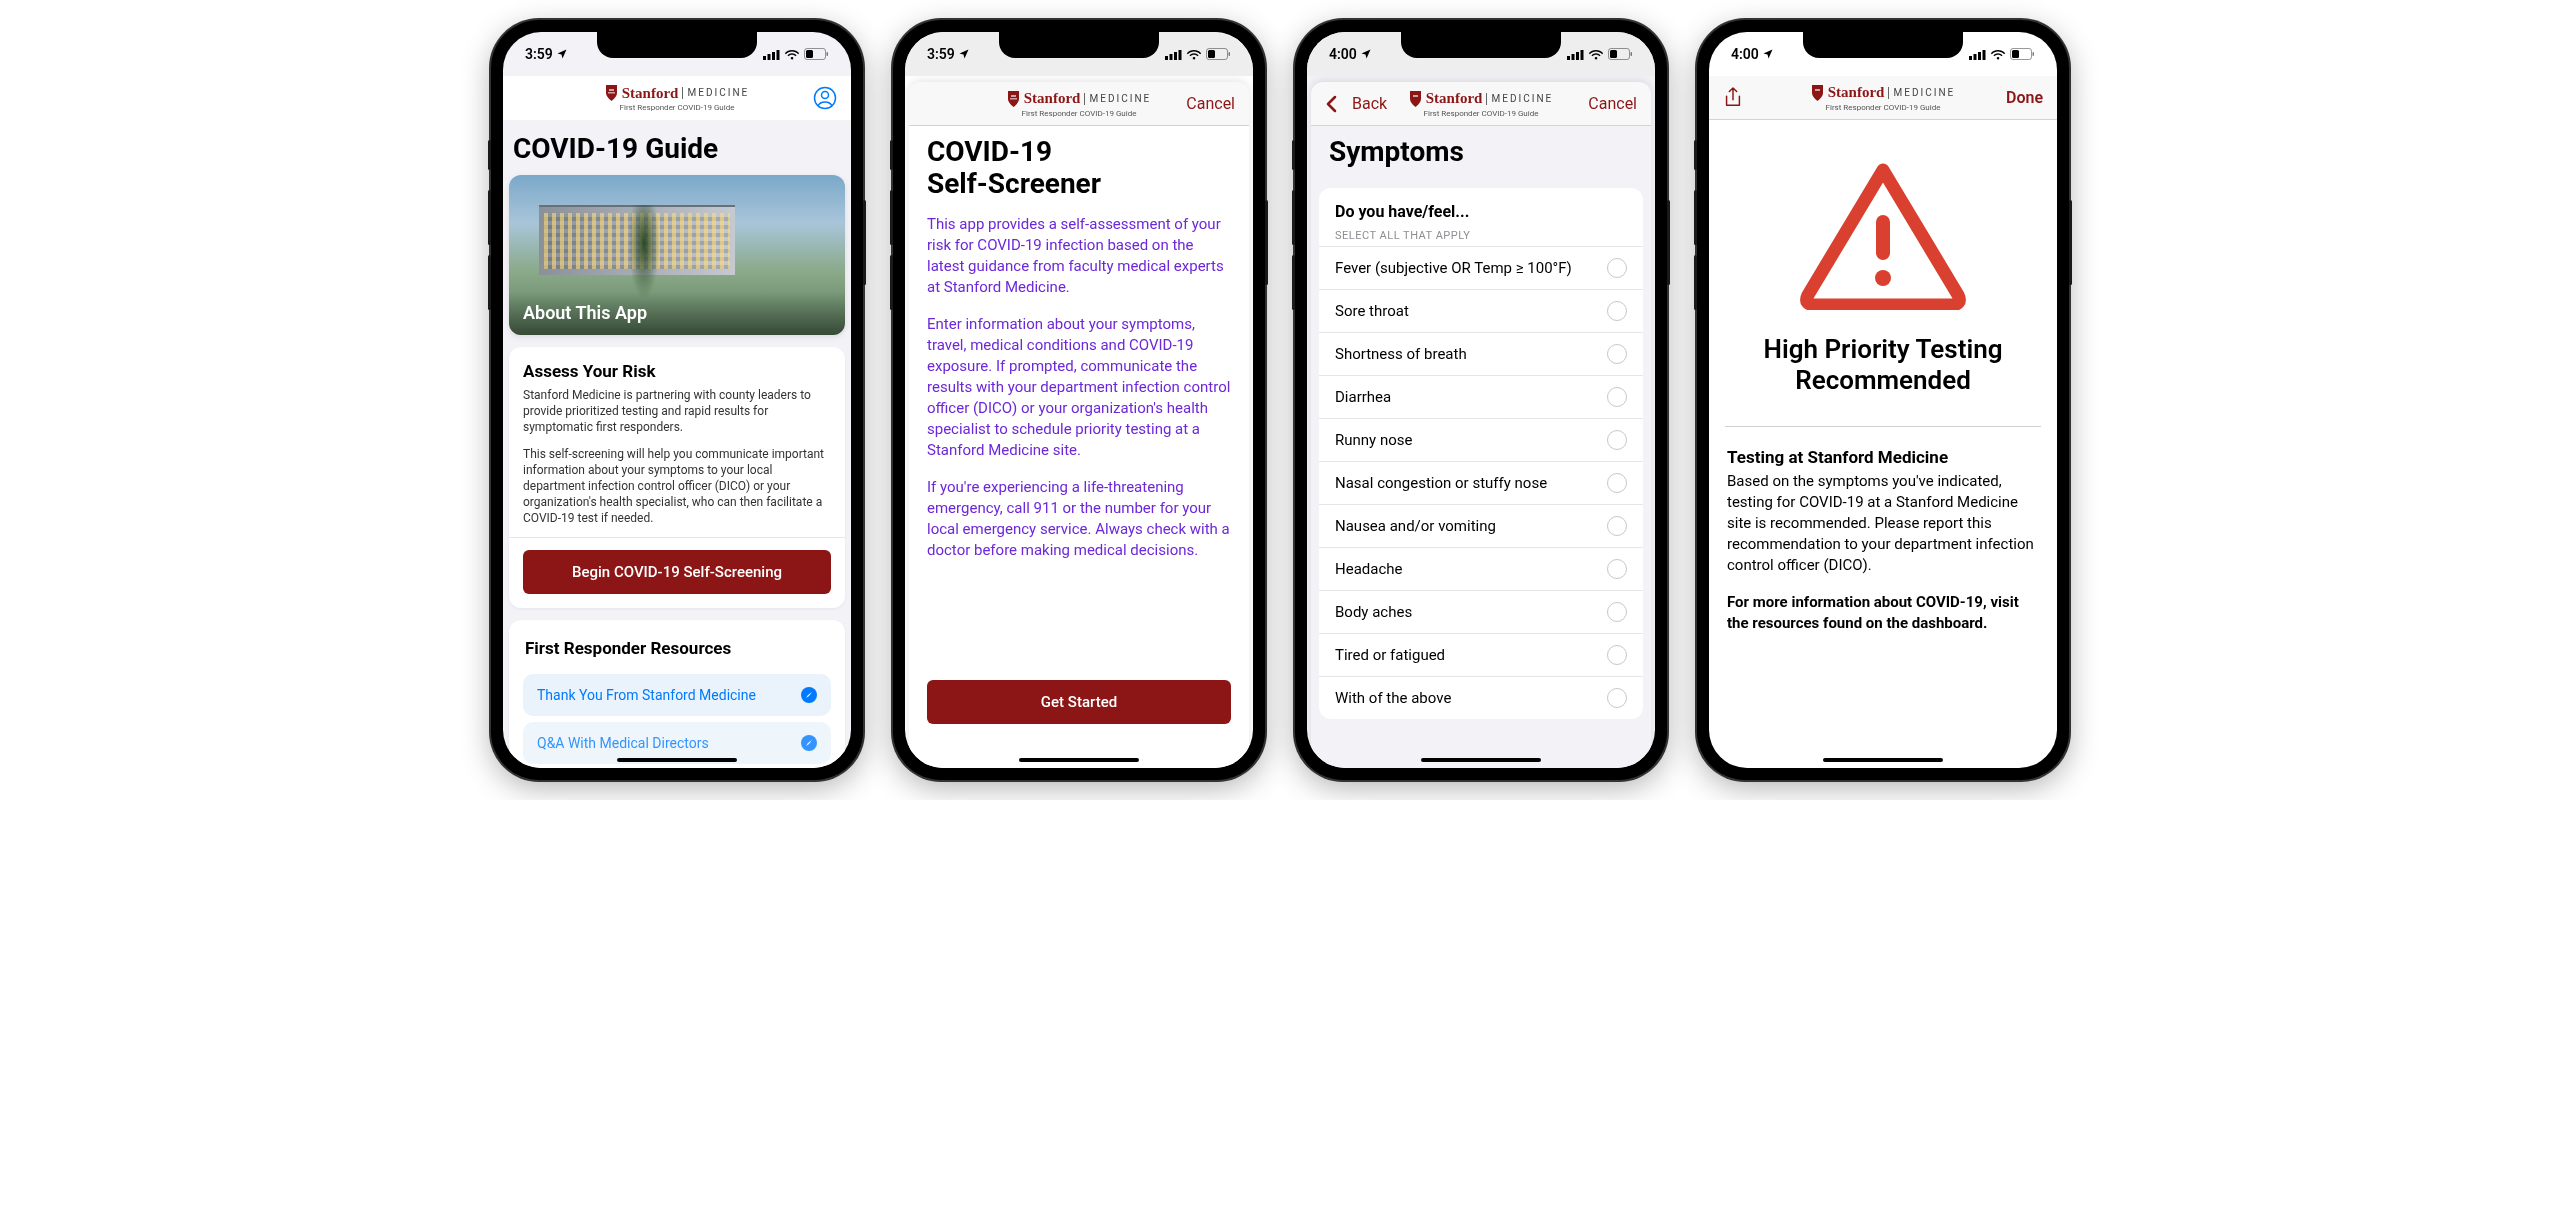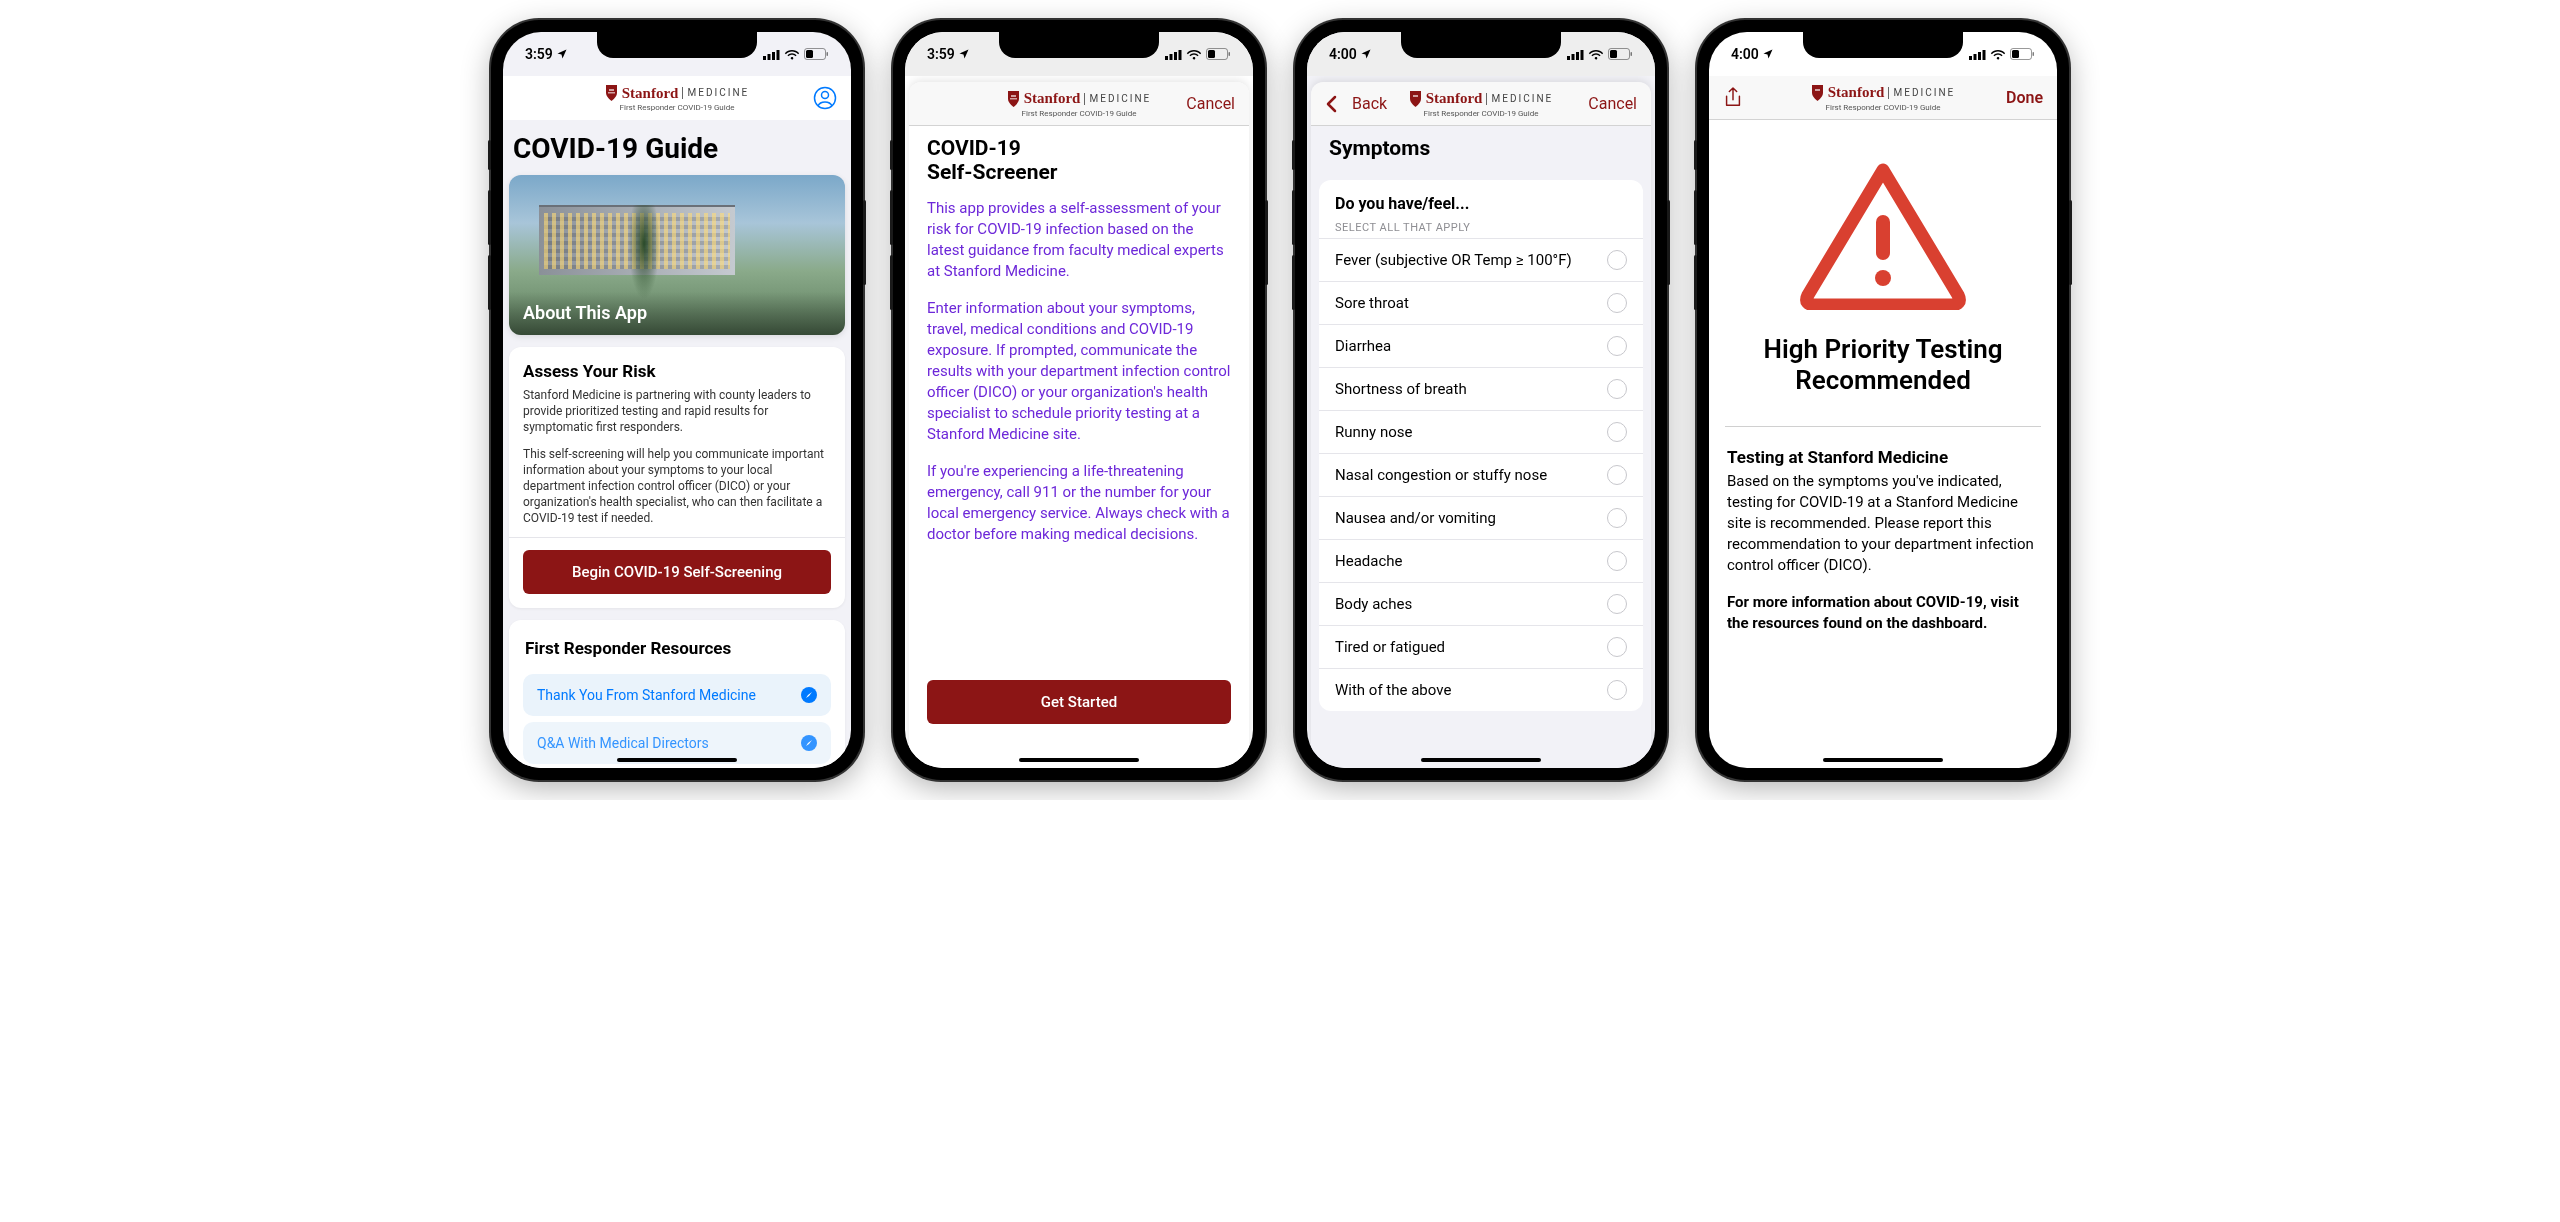--- a/index.html
+++ b/index.html
@@ -95,21 +95,21 @@
     height: calc(100% - 88px);
     overflow: hidden;
     position: relative;
   }
   .page-title {
     font-size: 28px;
     font-weight: 700;
     padding: 12px 10px 10px;
   }
   .page-title-lg {
-    font-size: 21px;
+    font-size: 28px;
     font-weight: 700;
     padding: 10px 18px 8px;
     line-height: 1.15;
   }
   .hero-card {
     margin: 0 6px;
     height: 160px;
     border-radius: 12px;
     position: relative;
     overflow: hidden;
@@ -432,25 +432,25 @@
         <div id="symptom-rows">
             <div class="symptom-row">
               <span>Fever (subjective OR Temp ≥ 100°F)</span>
               <span class="radio-circle"></span>
             </div>
             <div class="symptom-row">
               <span>Sore throat</span>
               <span class="radio-circle"></span>
             </div>
             <div class="symptom-row">
+              <span>Shortness of breath</span>
+              <span class="radio-circle"></span>
+            </div>
+            <div class="symptom-row">
               <span>Diarrhea</span>
-              <span class="radio-circle"></span>
-            </div>
-            <div class="symptom-row">
-              <span>Shortness of breath</span>
               <span class="radio-circle"></span>
             </div>
             <div class="symptom-row">
               <span>Runny nose</span>
               <span class="radio-circle"></span>
             </div>
             <div class="symptom-row">
               <span>Nasal congestion or stuffy nose</span>
               <span class="radio-circle"></span>
             </div>

